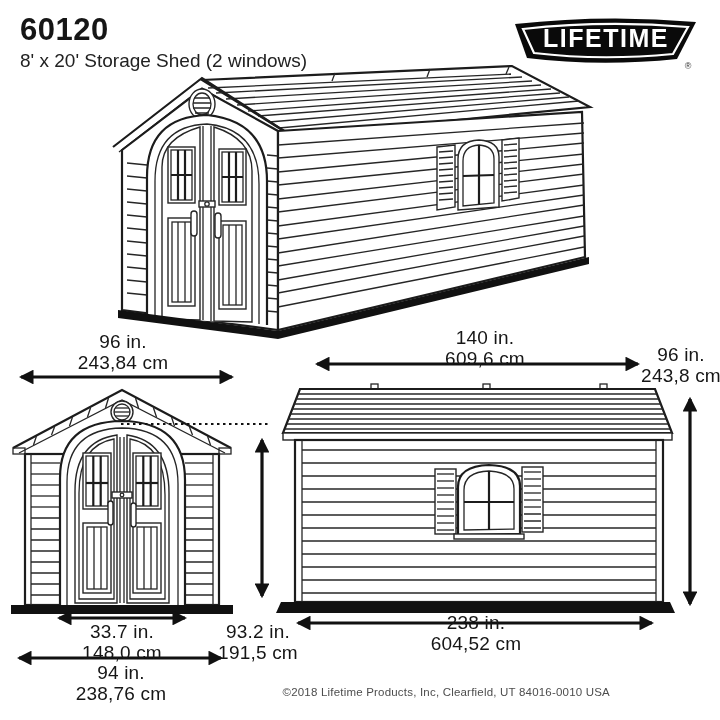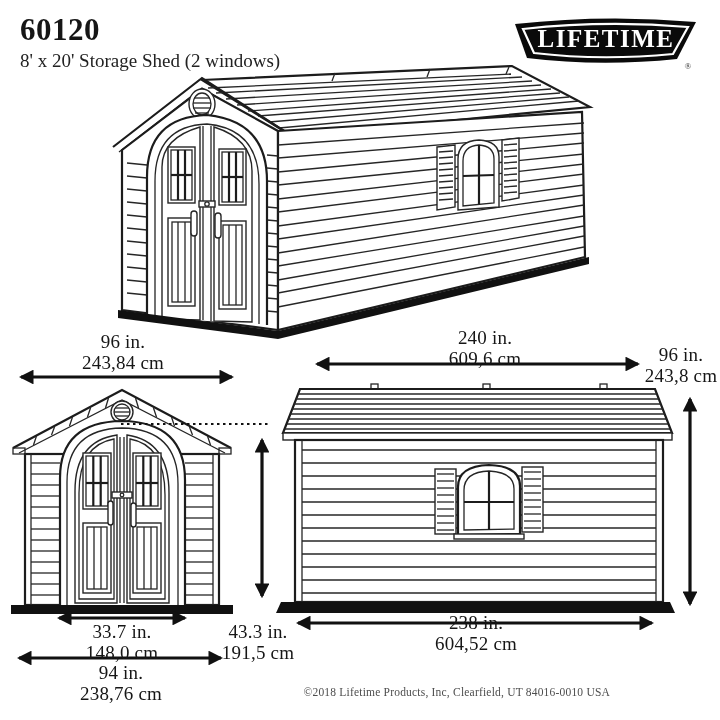--- a/index.html
+++ b/index.html
@@ -1,19 +1,19 @@
 <!DOCTYPE html>
 <html><head>
 <meta charset="utf-8">
 <style>
   * { margin:0; padding:0; box-sizing:border-box; }
   html,body { background:#fff; }
   #canvas {
     position:relative; width:720px; height:720px; background:#ffffff;
-    font-family:Liberation Serif, serif; color:#1a1a1a; overflow:hidden;
+    font-family:Liberation Sans, sans-serif; color:#1a1a1a; overflow:hidden;border-radius:21px;
   }
   .abs { position:absolute; }
   svg { display:block; overflow:visible; }
   .title-block { position:absolute; left:20px; top:12px; }
   .model { font-size:31px; font-weight:bold; letter-spacing:0.5px; color:#161616; }
   .subtitle { font-size:19px; margin-top:2px; color:#222; }
   .dim { position:absolute; text-align:center; font-size:19px; line-height:21px; color:#161616; letter-spacing:0.2px; }
   .footer { position:absolute; left:110px; top:686px; width:500px; text-align:right;
             font-size:11.5px; color:#4d4d4d; letter-spacing:0.2px; }
   .ln  { stroke:#262626; stroke-width:1.3; fill:none; }
@@ -381,36 +381,36 @@
       <line x1="298" y1="623" x2="652" y2="623" marker-start="url(#arr)" marker-end="url(#arr)"></line>
     </g>
   </svg>
 
   <div class="dim" style="left:43px;top:331px;width:160px">
     <div>96 in.</div>
     <div>243,84 cm</div>
   </div>
 
   <div class="dim" style="left:405px;top:327px;width:160px">
-    <div>240 in.</div>
+    <div>140 in.</div>
     <div>609,6 cm</div>
   </div>
 
   <div class="dim" style="left:621px;top:344px;width:120px">
     <div>96 in.</div>
     <div>243,8 cm</div>
   </div>
 
   <div class="dim" style="left:42px;top:621px;width:160px">
     <div>33.7 in.</div>
     <div>148,0 cm</div>
   </div>
 
   <div class="dim" style="left:178px;top:621px;width:160px">
-    <div>43.3 in.</div>
+    <div>93.2 in.</div>
     <div>191,5 cm</div>
   </div>
 
   <div class="dim" style="left:41px;top:662px;width:160px">
     <div>94 in.</div>
     <div>238,76 cm</div>
   </div>
 
   <div class="dim" style="left:396px;top:612px;width:160px">
     <div>238 in.</div>

